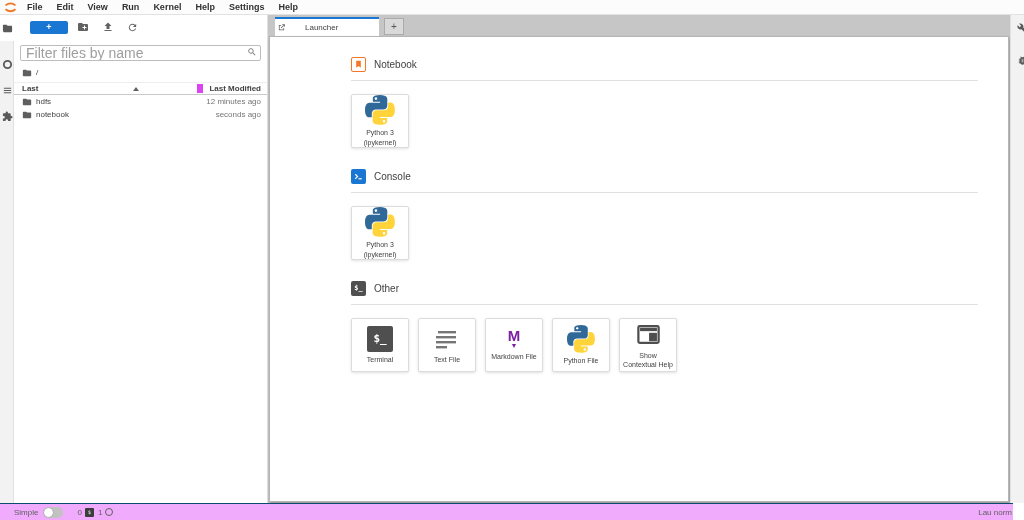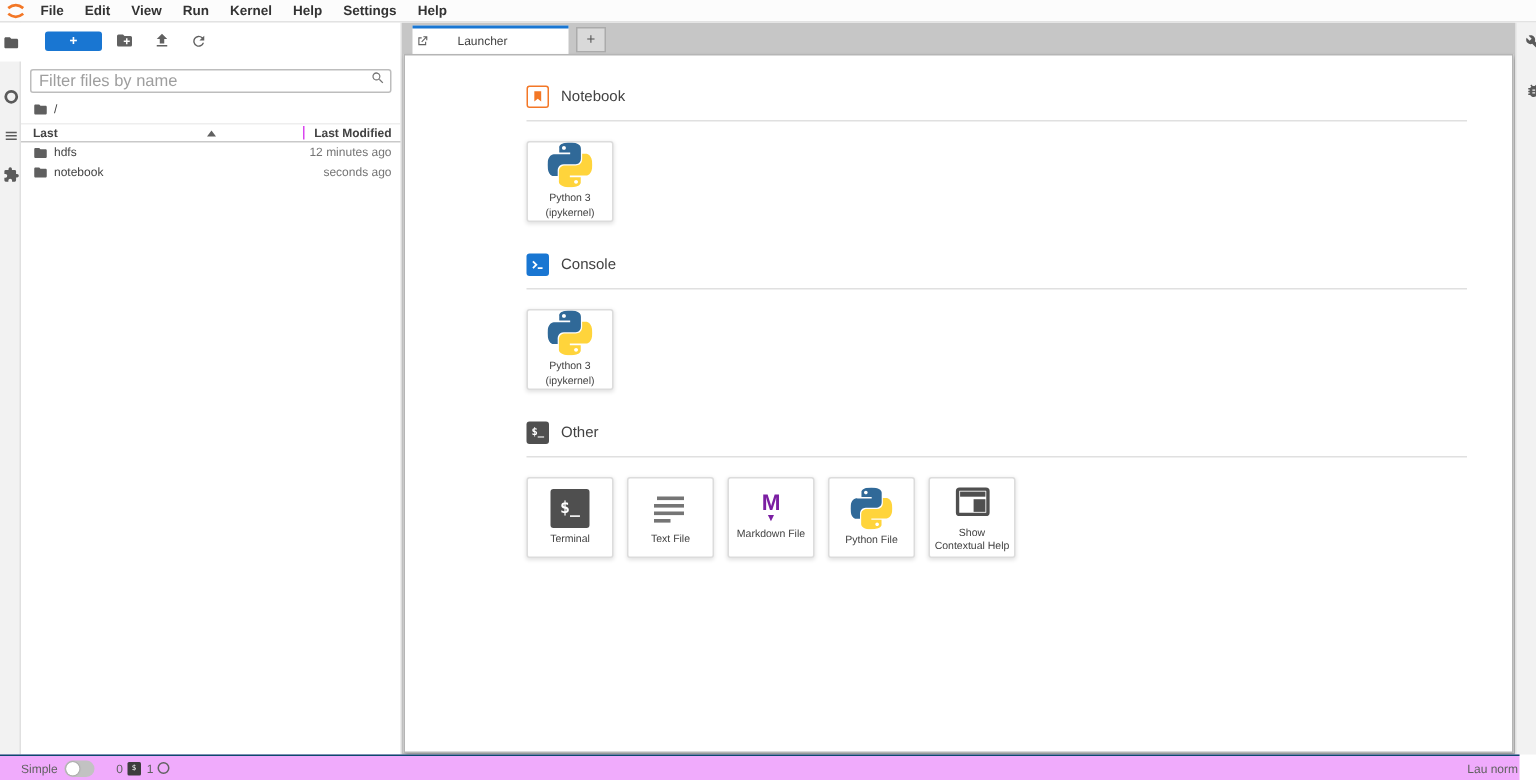--- a/index.html
+++ b/index.html
@@ -20,29 +20,29 @@
 
   
   #file-browser { position:absolute; left:14px; top:15px; width:254px; height:488px; background:#fff;
     border-right:1px solid #e0e0e0; }
   #fb-toolbar { display:flex; align-items:center; height:24px; padding-left:16px; }
   #new-launcher-btn { width:38px; height:13px; background:#1976d2; border:none; border-radius:2px;
     color:#fff; font-size:9px; line-height:11px; text-align:center; font-weight:bold; cursor:pointer; }
   .fb-tool { width:21px; height:16px; display:flex; align-items:center; justify-content:center; color:#616161; margin-left:4px;}
   #filter-wrap { position:relative; margin:5px 6px 0 6px; }
   #filter-input { width:100%; height:16px; border:1px solid #bdbdbd; border-radius:2px;
-    font-size:11px; padding:0 16px 0 5px; color:#616161; font-family:inherit; }
+    font-size:14px; padding:0 16px 0 5px; color:#616161; font-family:inherit; }
   #filter-input::placeholder { color:#9e9e9e; }
   #filter-search-icon { position:absolute; right:4px; top:3px; color:#757575; }
   #breadcrumb { display:flex; align-items:center; height:15px; padding-left:8px; margin-top:3px; gap:4px; font-size:8px; color:#424242;}
   #fb-header { display:flex; align-items:center; height:13px; border-top:1px solid #eee; border-bottom:1px solid #c9c9c9;
     font-size:8px; font-weight:bold; color:#424242; padding:0 6px 0 8px; margin-top:2px;}
   .caret-up { width:0; height:0; border-left:3px solid transparent; border-right:3px solid transparent;
     border-bottom:4px solid #616161; margin-left:auto; margin-right:10px;}
-  #col-modified { border-left:1px solid #d946ef; padding-left:6px; font-weight:bold;margin-left:48px; }
+  #col-modified { border-left:6px solid #d946ef; padding-left:6px; font-weight:bold;margin-left:48px; }
   .file-row { display:flex; align-items:center; height:13px; font-size:8px; padding:0 6px 0 8px; cursor:pointer; }
   .file-row .fname { margin-left:4px; color:#424242; }
   .file-row .fmod { margin-left:auto; color:#757575;text-align:center; }
   .folder-glyph { color:#5f5f5f; display:flex; }
 
   
   #dock { position:absolute; left:268px; top:15px; width:742px; height:488px; background:#c6c6c6; }
   #tab-bar { position:absolute; left:0; top:0; right:0; height:21px; background:#c6c6c6; display:flex; align-items:flex-end; }
   #tab-launcher { width:104px; height:19px; background:#fff; border-top:2px solid #1976d2;
     display:flex; align-items:center; gap:19px; padding:0 2px; margin-left:7px; font-size:8px; color:#424242; cursor:pointer;}

